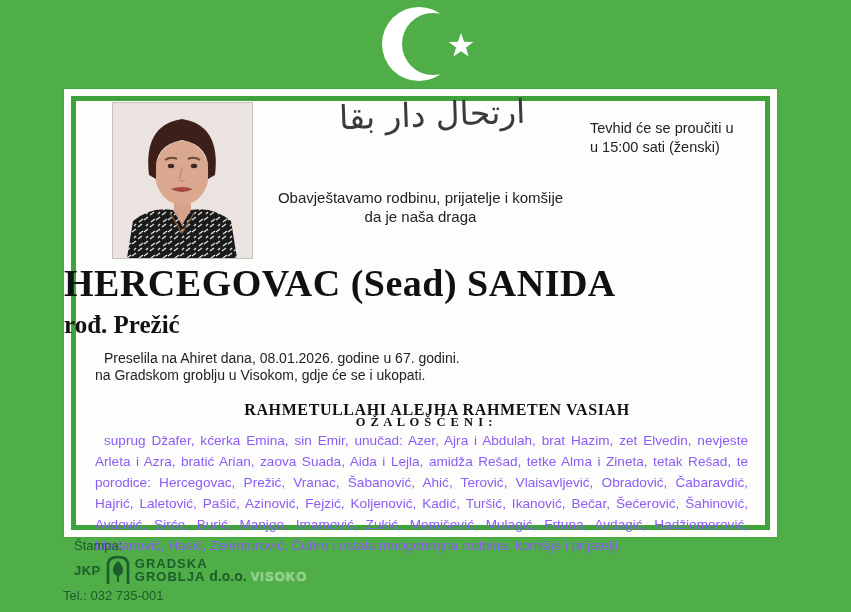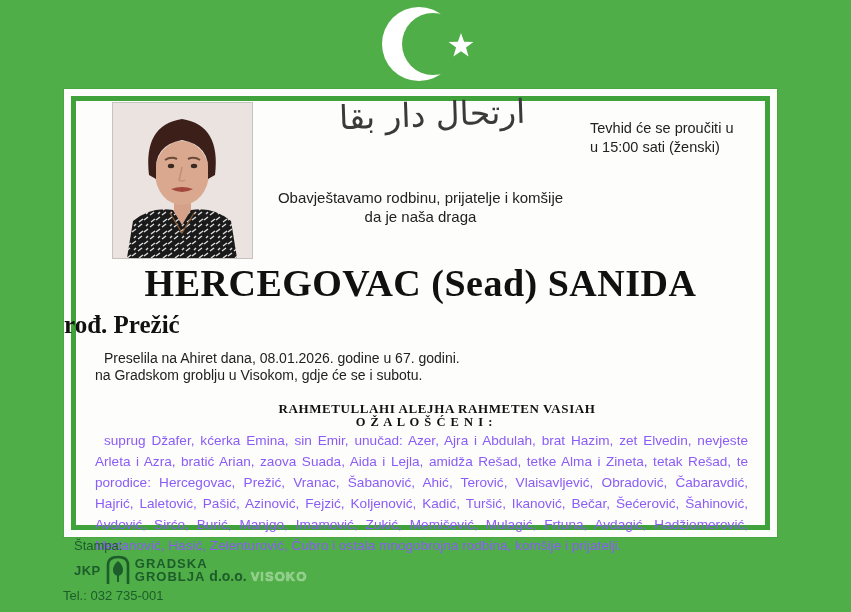--- a/index.html
+++ b/index.html
@@ -45,42 +45,42 @@
     font-size:14.5px; line-height:19px; color:#222;
   }
 
   .intro {
     position:absolute; left:0; right:0; top:99px;
     text-align:center; font-size:15px; line-height:19px; color:#222;
   }
 
   .name {
     position:absolute; left:0; right:0; top:172px;
-    text-align:center;
+    text-align:left;
     font-family:"Liberation Serif", serif;
     font-weight:bold; font-size:38px; letter-spacing:0.5px; color:#111;
     white-space:nowrap;
   }
   .maiden {
     position:absolute; left:0; right:0; top:222px;
     font-family:"Liberation Serif", serif;
     font-weight:bold; font-size:25px; color:#111;
   }
 
   .dates {
     position:absolute; left:31px; top:261px; width:560px;
     font-size:14px; line-height:16.5px; color:#222;
   }
   .dates .l1 { padding-left:9px; }
 
   .prayer {
     position:absolute; left:0; right:0; top:312px;
     text-align:center;
     font-family:"Liberation Serif", serif;
-    font-weight:bold; font-size:13px; letter-spacing:0.6px; color:#111;margin-left:33px;
+    font-weight:bold; font-size:16px; letter-spacing:0.6px; color:#111;margin-left:33px;
   }
   .mourners-label {
     position:absolute; left:8px; right:0; top:326px;
     text-align:center;
     font-family:"Liberation Serif", serif;
     font-weight:bold; font-size:12.5px; letter-spacing:1px; color:#111;
   }
 
   .mourners {
     position:absolute; left:31px; top:341px; width:653px;
@@ -153,21 +153,21 @@
     <div class="intro">
       <div>Obavještavamo rodbinu, prijatelje i komšije</div>
       <div>da je naša draga</div>
     </div>
 
     <div class="name">HERCEGOVAC (Sead) SANIDA</div>
     <div class="maiden">rođ. Prežić</div>
 
     <div class="dates">
       <div class="l1">Preselila na Ahiret dana, 08.01.2026. godine u 67. godini.</div>
-      <div>na Gradskom groblju u Visokom, gdje će se i subotu.</div>
+      <div>na Gradskom groblju u Visokom, gdje će se i ukopati.</div>
     </div>
 
     <div class="prayer">RAHMETULLAHI ALEJHA RAHMETEN VASIAH</div>
     <div class="mourners-label">O Ž A L O Š Ć E N I :</div>
 
     <div class="mourners">suprug Džafer, kćerka Emina, sin Emir, unučad: Azer, Ajra i Abdulah, brat Hazim, zet Elvedin, nevjeste Arleta i Azra, bratić Arian, zaova Suada, Aida i Lejla, amidža Rešad, tetke Alma i Zineta, tetak Rešad, te porodice: Hercegovac, Prežić, Vranac, Šabanović, Ahić, Terović, Vlaisavljević, Obradović, Čabaravdić, Hajrić, Laletović, Pašić, Azinović, Fejzić, Koljenović, Kadić, Turšić, Ikanović, Bečar, Šećerović, Šahinović, Avdović, Sirćo, Burić, Manjgo, Imamović, Zukić, Memišević, Mulagić, Frtuna, Avdagić, Hadžiomerović, Medanović, Hasić, Zelenturović, Čubro i ostala mnogobrojna rodbina, komšije i prijatelji.</div>
   </div>
 
   <div class="footer">
     <div class="stamp-label">Štampa:</div>

